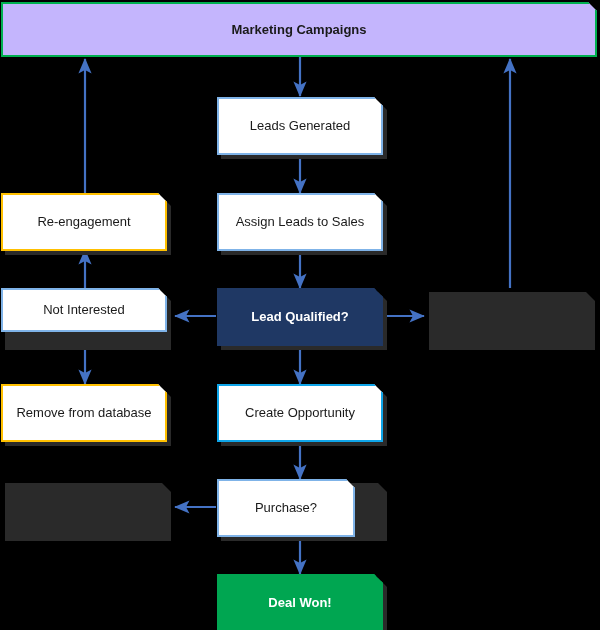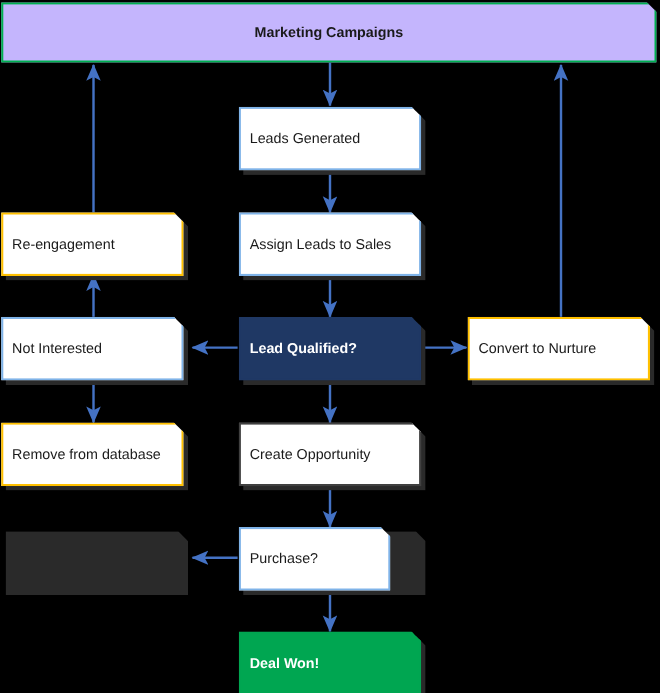--- a/index.html
+++ b/index.html
@@ -16,20 +16,21 @@
     font-family: "Liberation Sans", sans-serif;
   }
 
   
   .node {
     position: absolute;
     box-sizing: border-box;
     display: flex;
     align-items: center;
     justify-content: center;
+    text-align: center;
     font-size: 13px;
     line-height: 1.2;
     color: #1a1a1a;
     background: #ffffff;
     
     clip-path: polygon(0 0, calc(100% - 9px) 0, 100% 9px, 100% 100%, 0 100%);
     padding: 2px 8px;
   }
   .node .label {
     display: block;
@@ -39,21 +40,21 @@
   
   .shadow {
     position: absolute;
     background: #2a2a2a;
     clip-path: polygon(0 0, calc(100% - 9px) 0, 100% 9px, 100% 100%, 0 100%);
   }
 
   
   .b-blue   { border: 2px solid #7FB3E8; }
   .b-orange { border: 2px solid #FFC000; }
-  .b-green  { border: 2px solid #404040; }
+  .b-green  { border: 2px solid #0ea5e9; }
 
   .n-navy {
     background: #1F3864;
     border: 2px solid #1F3864;
     color: #ffffff;
     font-weight: bold;
   }
   .n-red {
     background: #FF0000;
     border: 2px solid #FF0000;
@@ -157,27 +158,24 @@
   </div>
 
   <div class="node b-orange" style="left:1px; top:193px; width:166px; height:58px;">
     <span class="label">Re-engagement</span>
   </div>
 
   <div class="node n-navy" style="left:217px; top:288px; width:166px; height:58px;">
     <span class="label">Lead Qualified?</span>
   </div>
 
-  <div class="node b-blue" style="left:1px; top:288px; width:166px; height:58px;">
+  <div class="node b-blue" style="left:1px; top:288px; width:166px; height:44px;">
     <span class="label">Not Interested</span>
   </div>
 
-  <div class="node b-orange" style="left:425px; top:288px; width:166px; height:58px;">
-    <span class="label">Convert to Nurture</span>
-  </div>
 
   <div class="node b-orange" style="left:1px; top:384px; width:166px; height:58px;">
     <span class="label">Remove from database</span>
   </div>
 
   <div class="node b-green" style="left:217px; top:384px; width:166px; height:58px;">
     <span class="label">Create Opportunity</span>
   </div>
 
 

